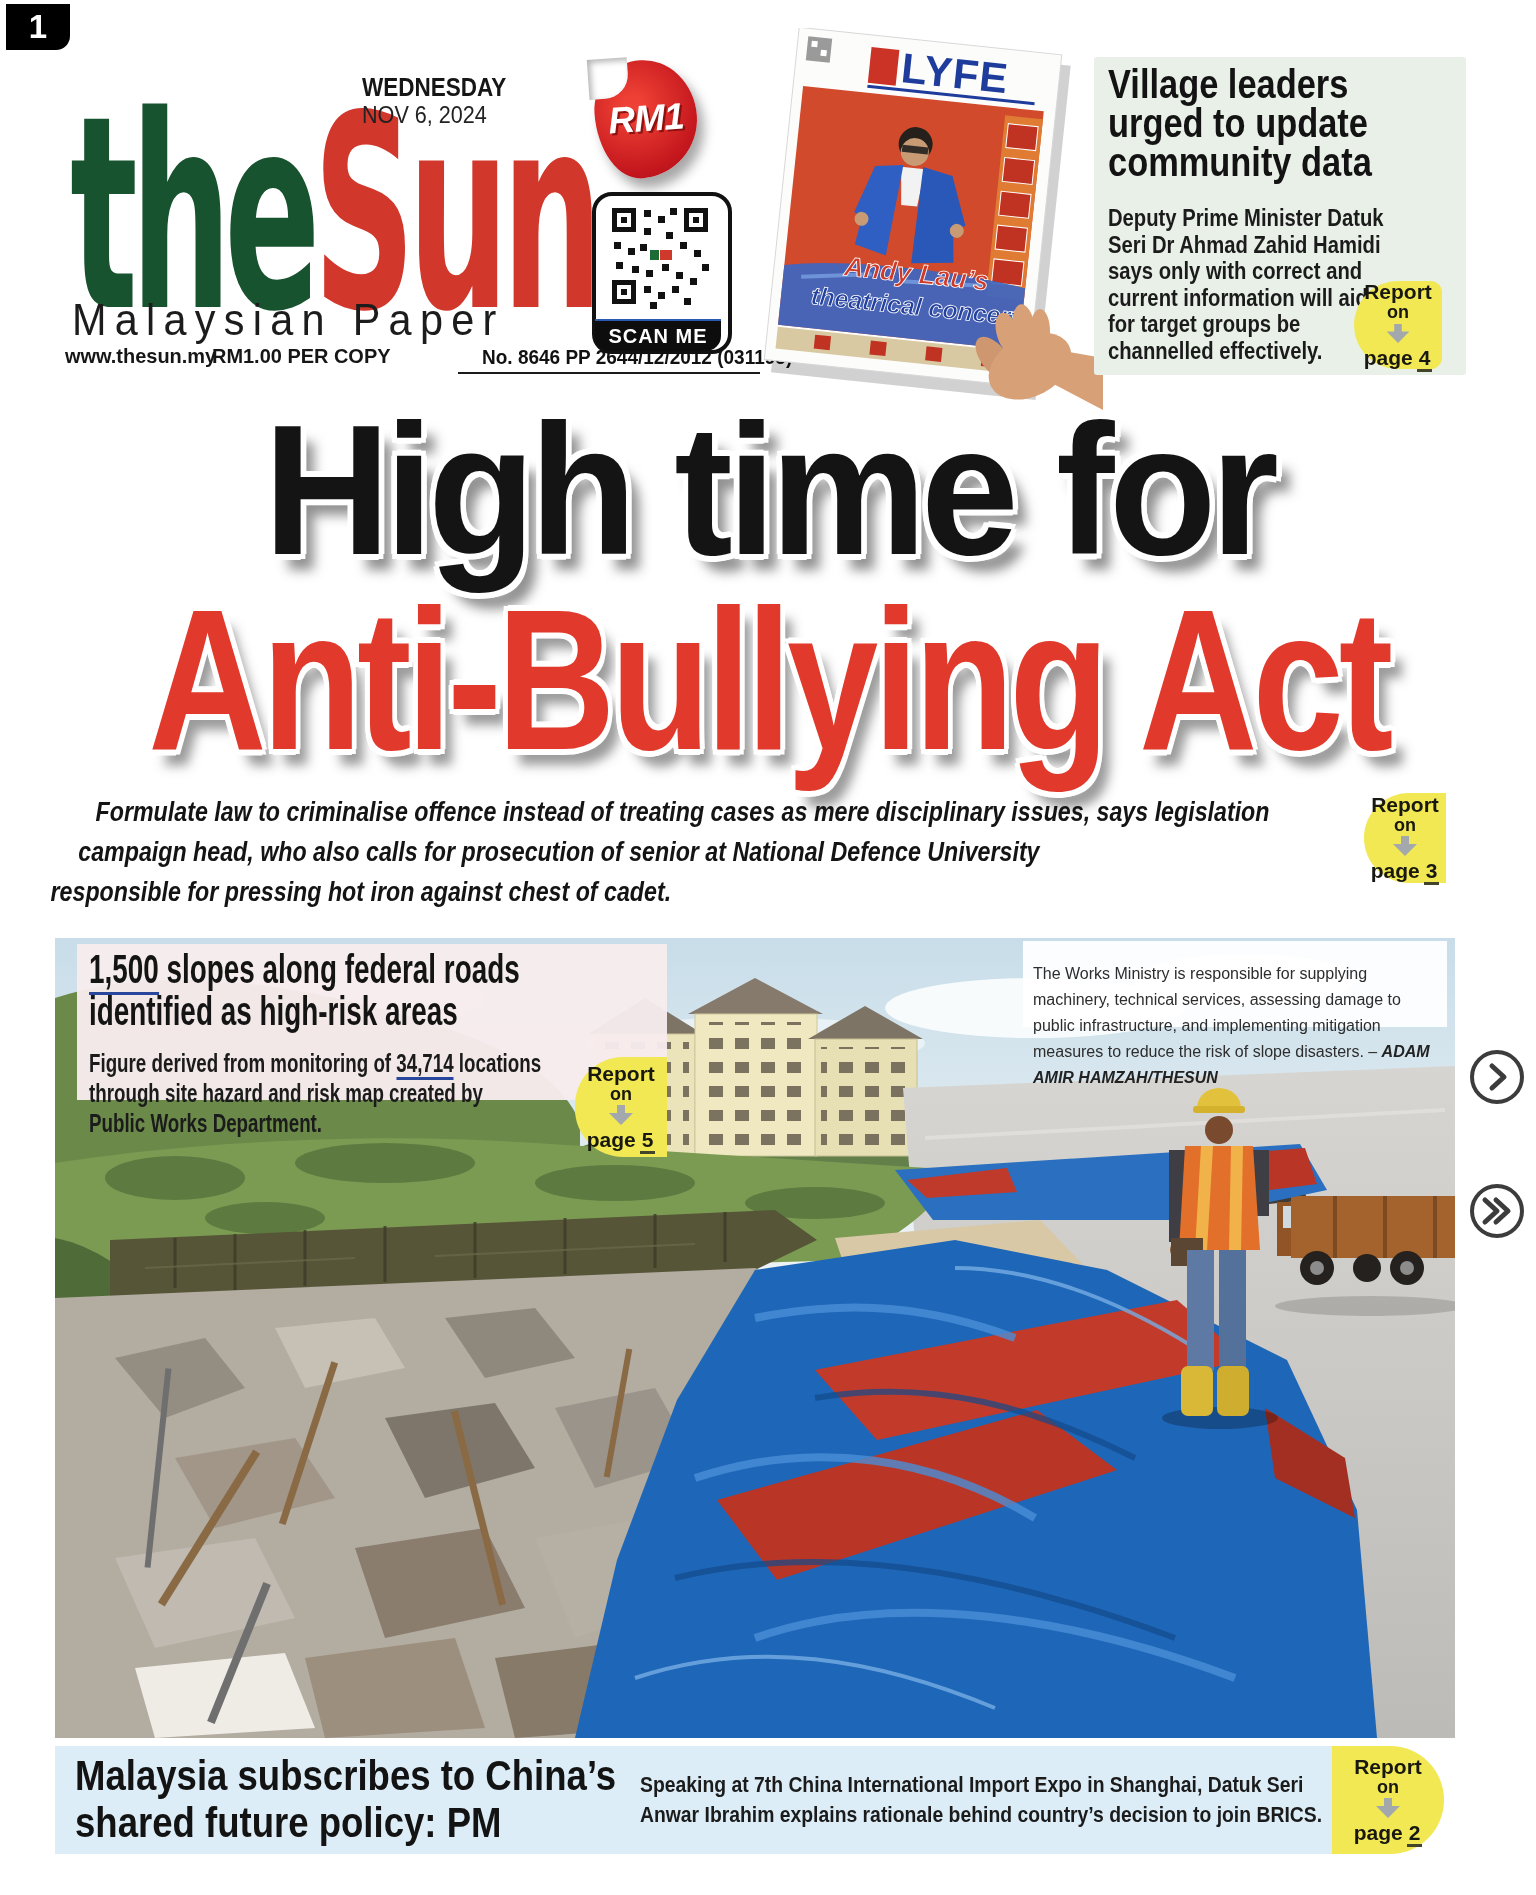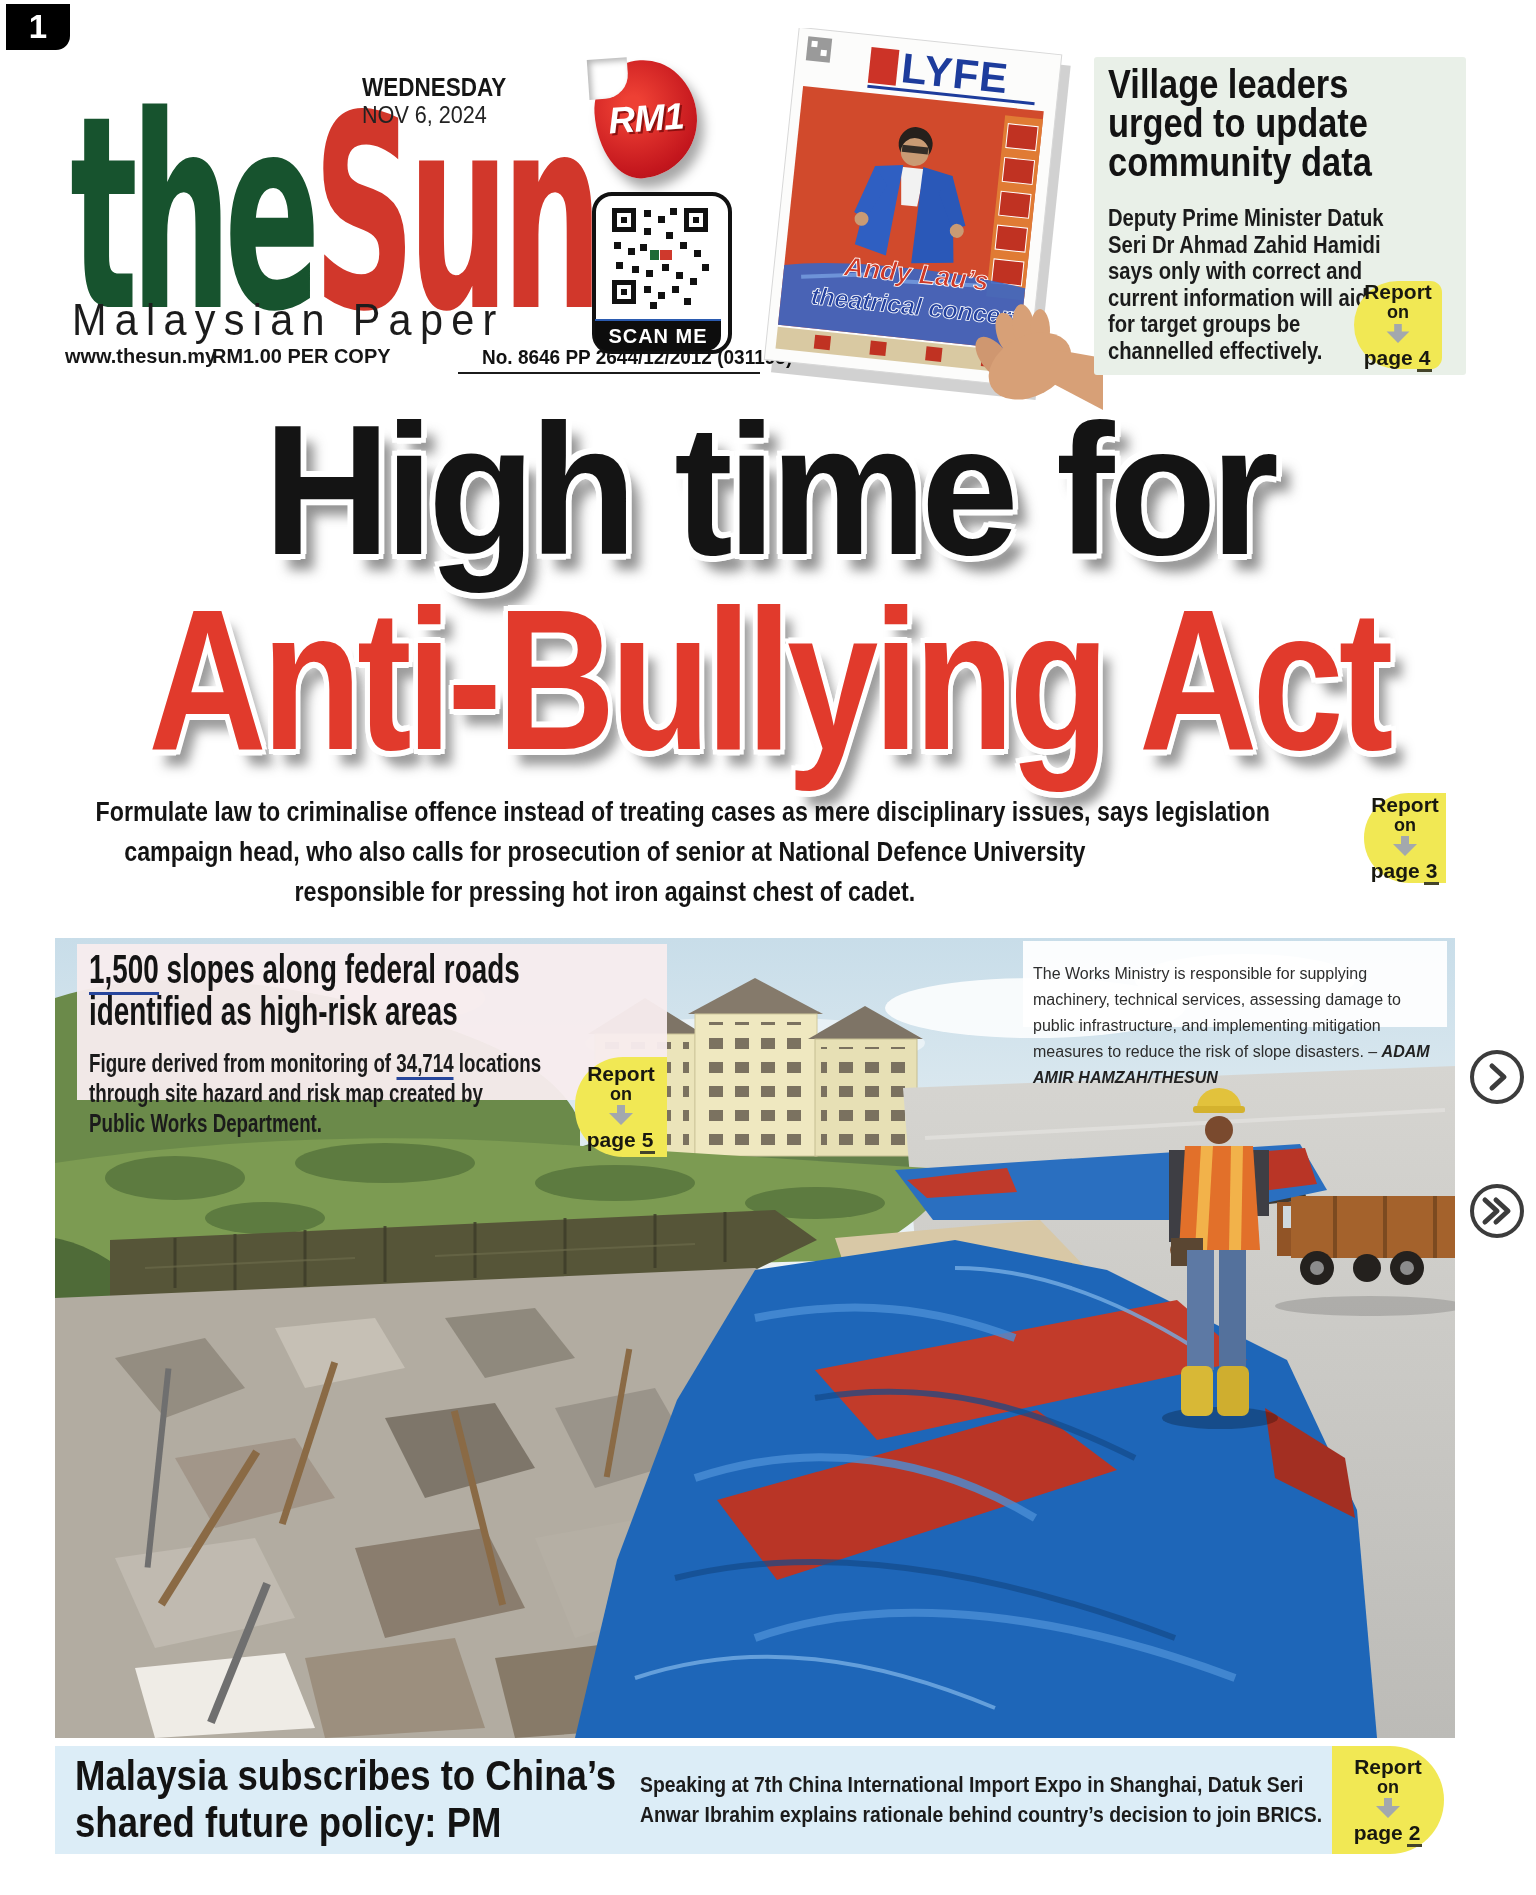--- a/index.html
+++ b/index.html
@@ -63,21 +63,21 @@
 
   
   .hl{left:0;top:395px;width:1536px;text-align:center;white-space:nowrap;}
   .hl .t{font-size:185px;line-height:190px;font-weight:700;letter-spacing:-6px;color:#141414;
      text-shadow:-5px -5px 0 #fff,5px -5px 0 #fff,-5px 5px 0 #fff,5px 5px 0 #fff,-6px 0 0 #fff,6px 0 0 #fff,0 -6px 0 #fff,0 6px 0 #fff,
                  14px 16px 12px rgba(55,55,55,.55);}
   .hl2{left:0;top:575px;width:1536px;text-align:center;white-space:nowrap;}
   .hl2 .t{font-size:200px;line-height:210px;font-weight:700;letter-spacing:-6px;color:#e13a2c;
      text-shadow:-5px -5px 0 #fff,5px -5px 0 #fff,-5px 5px 0 #fff,5px 5px 0 #fff,-6px 0 0 #fff,6px 0 0 #fff,0 -6px 0 #fff,0 6px 0 #fff,
                  14px 16px 12px rgba(55,55,55,.5);}
-  .standfirst{left:0;top:792px;width:1210px;text-align:center;}
+  .standfirst{left:0;top:792px;width:1210px;text-align:left;font-style:italic;}
   .standfirst .line{font-size:27px;line-height:40px;font-weight:700;color:#141414;white-space:nowrap;}
 
   
   .photo{left:55px;top:938px;width:1400px;height:800px;}
   .caption{left:1023px;top:941px;width:424px;height:86px;background:rgba(255,255,255,.93);
            padding:20px 10px;box-sizing:border-box;font-size:16px;line-height:26px;color:#2d2d2d;}
   .caption .credit{font-weight:700;font-style:italic;color:#222;}
 
   .panel{left:77px;top:944px;width:590px;height:156px;background:rgba(247,236,237,.96);}
   .panel h2{position:absolute;left:12px;top:4px;margin:0;width:700px;font-size:41px;line-height:42px;color:#141414;}

